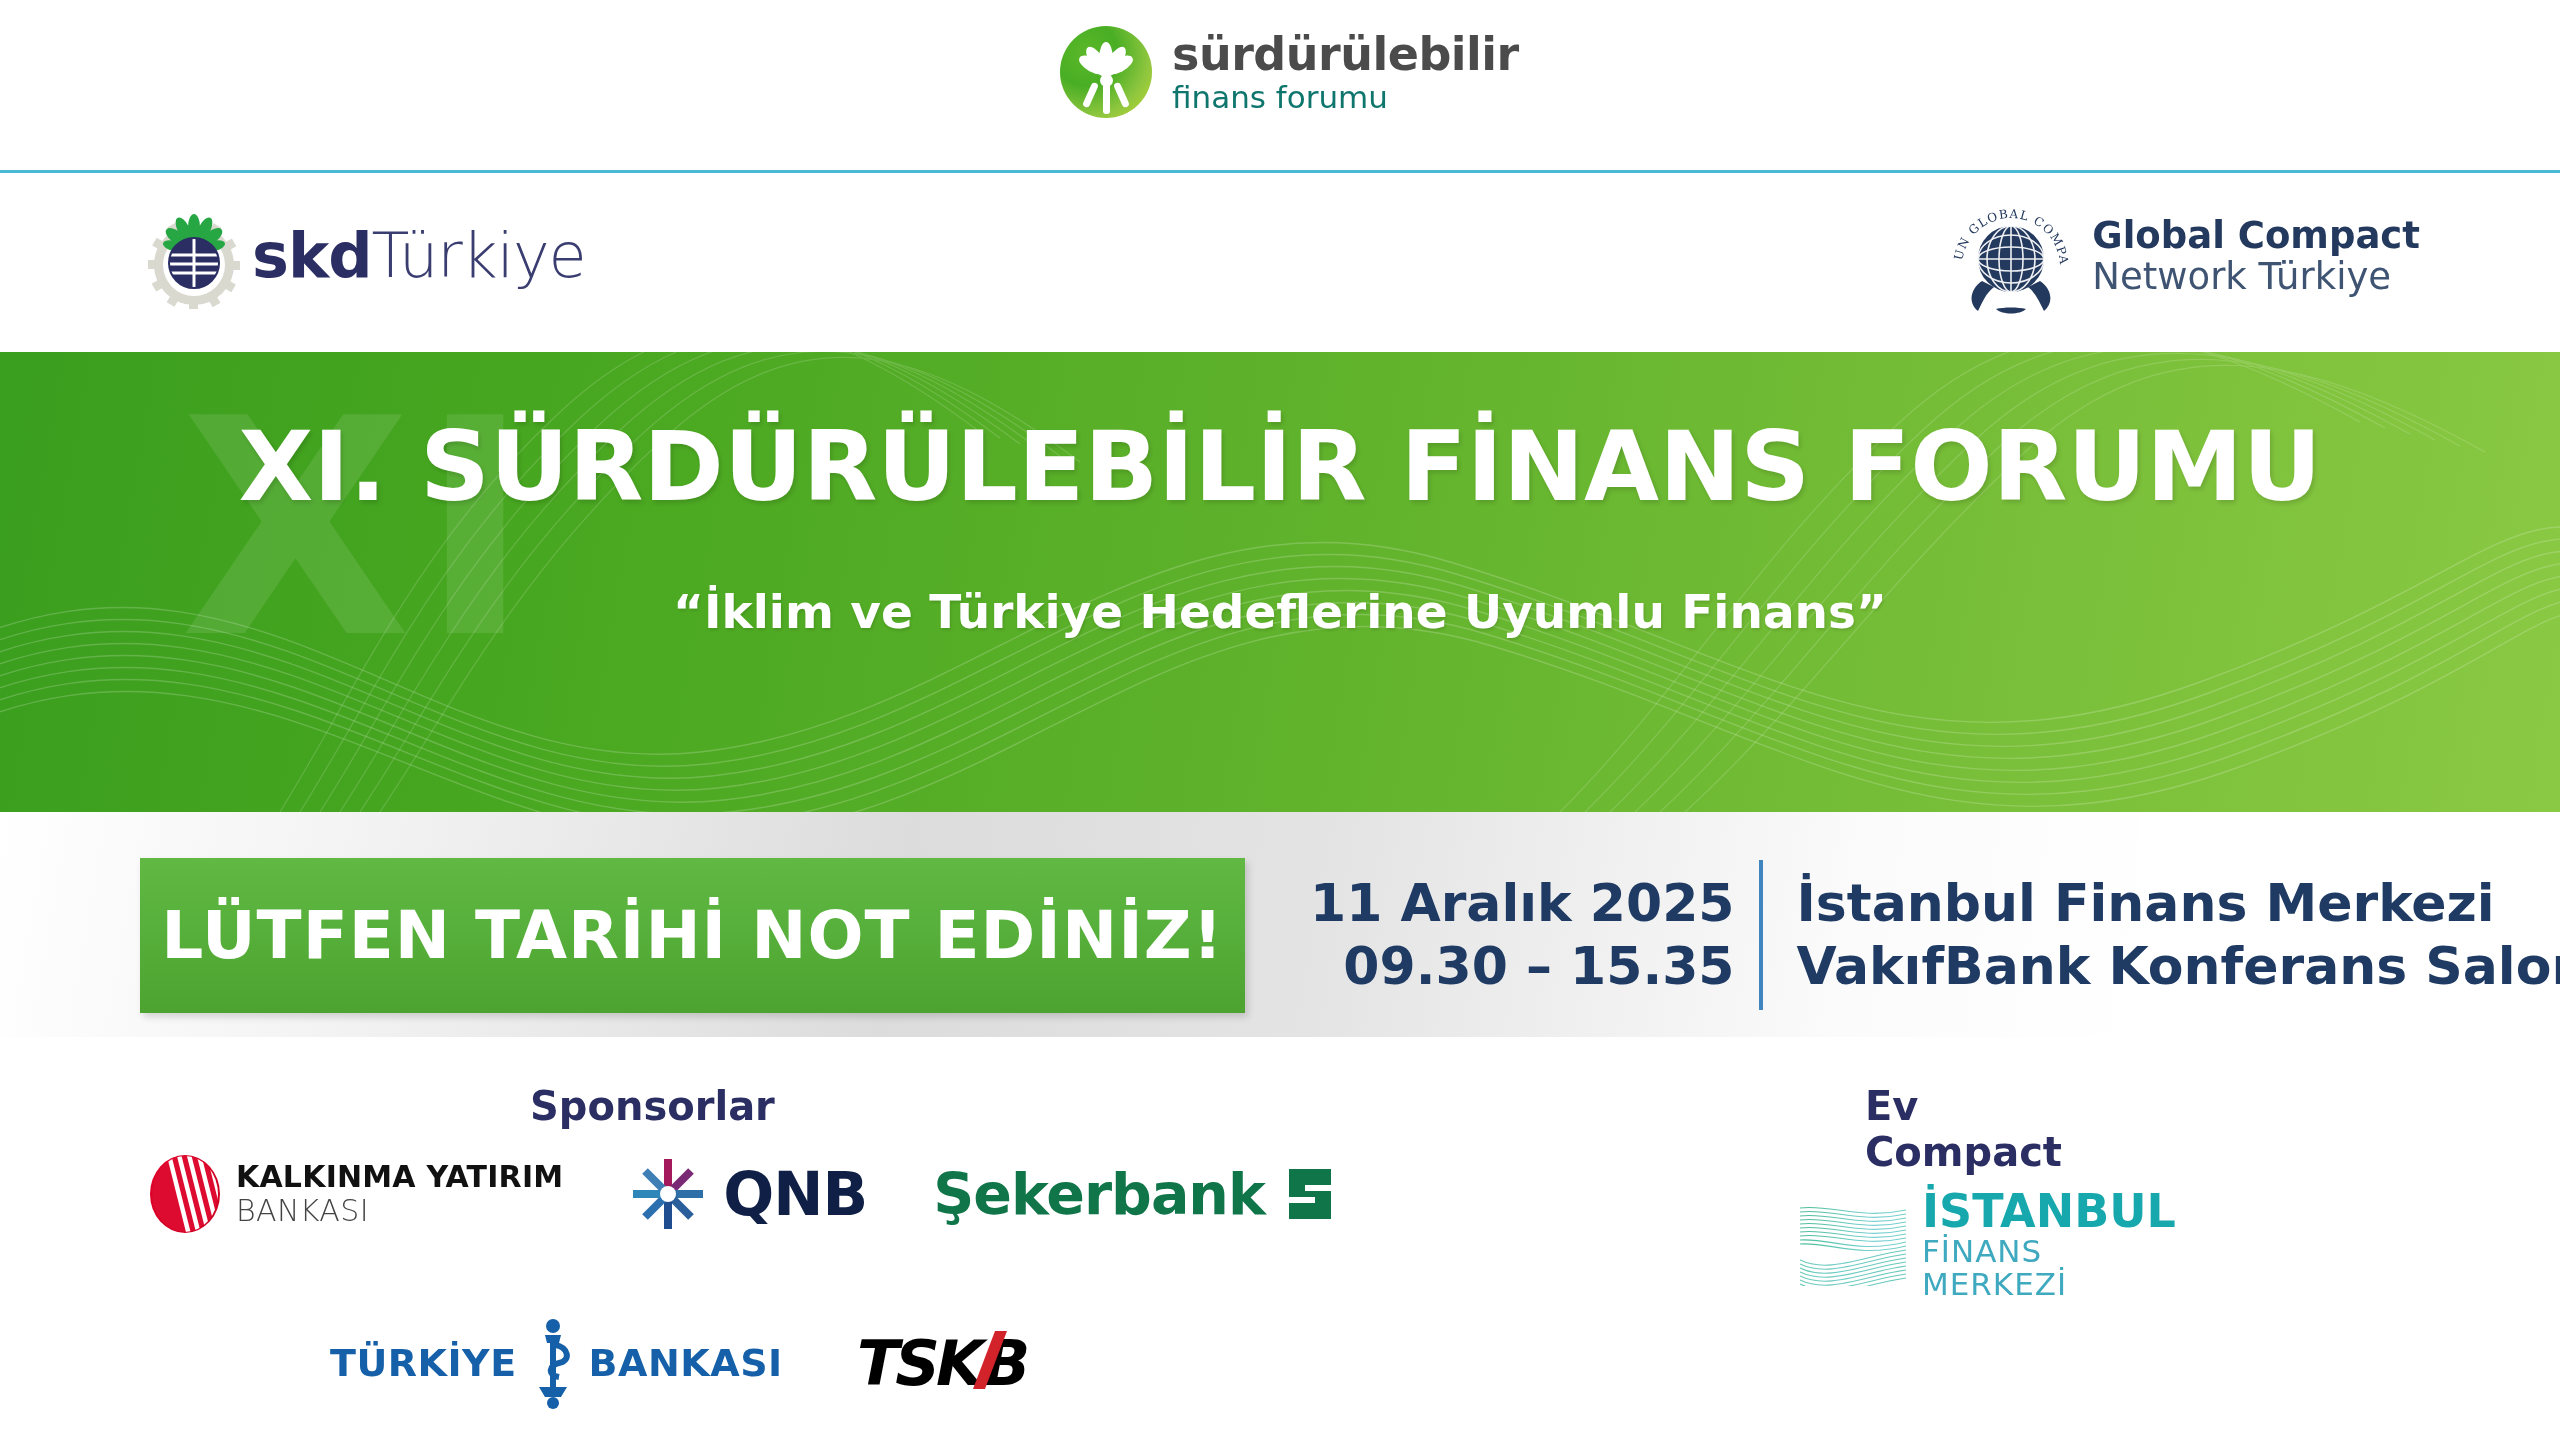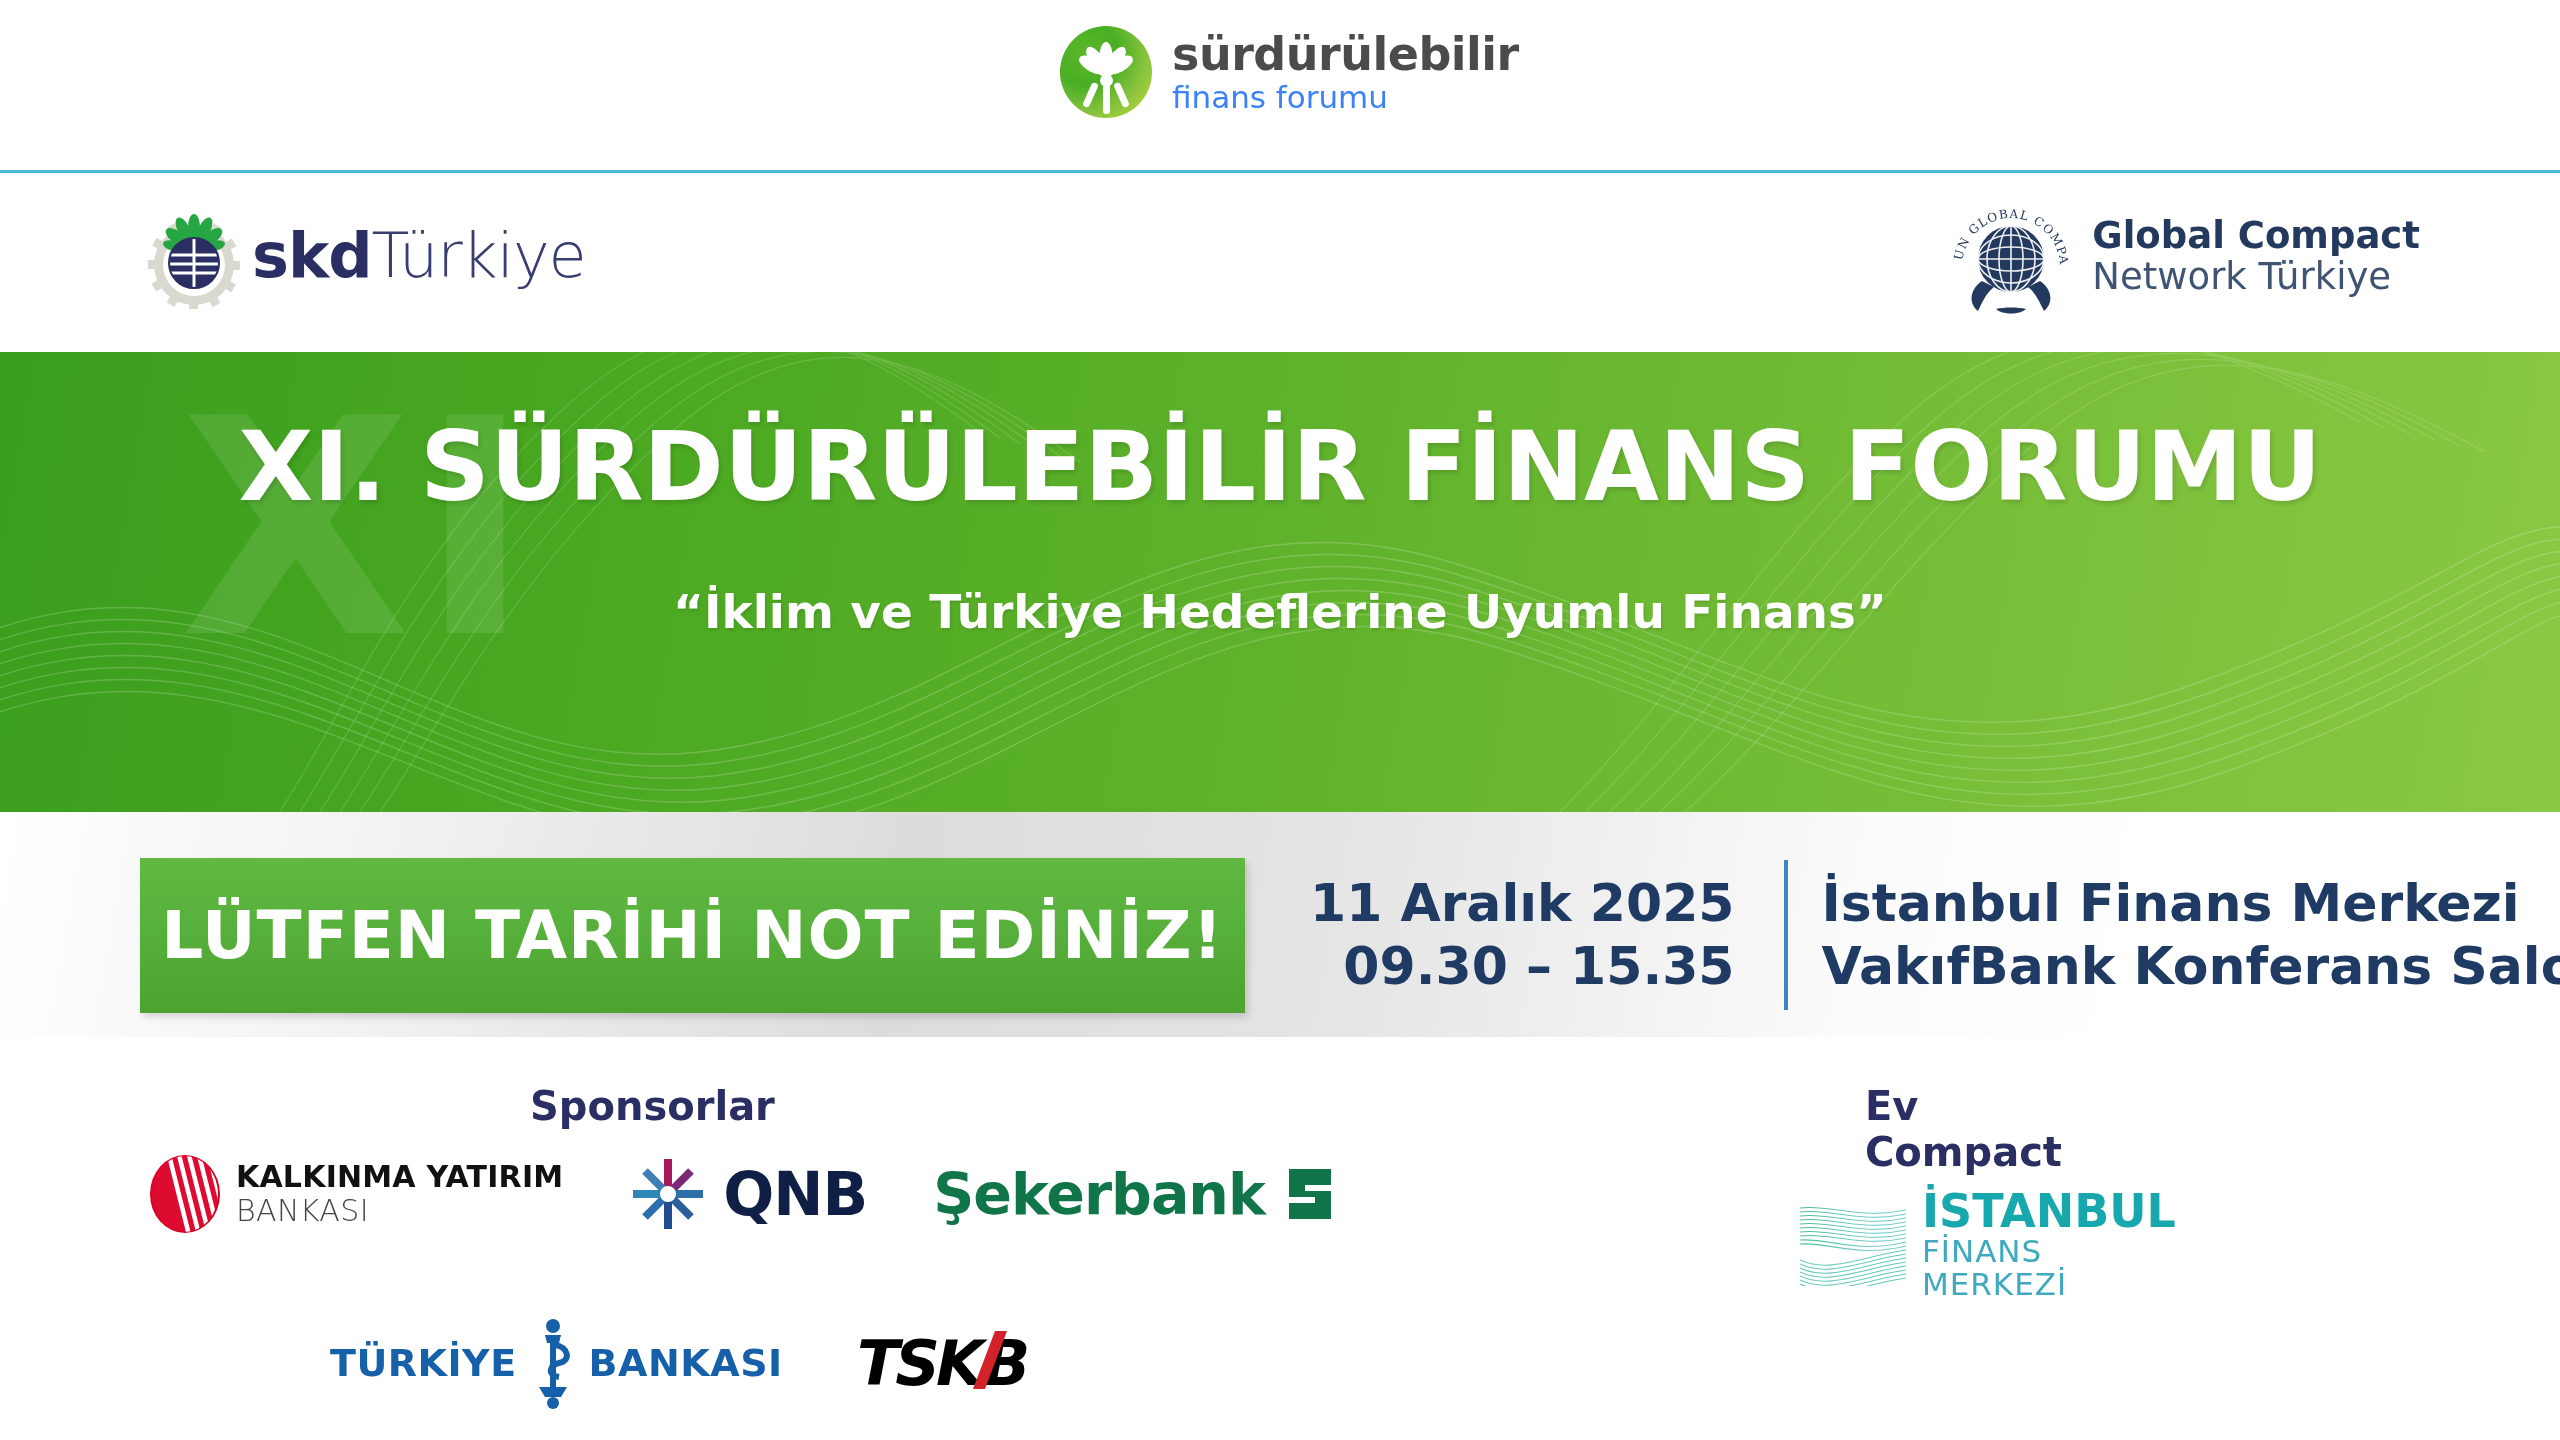--- a/index.html
+++ b/index.html
@@ -46,21 +46,21 @@
     position:absolute;width:7px;height:26px;background:#ffffff;top:56px;border-radius:4px;
   }
   .sff-mark .arml{left:27px;transform:rotate(24deg);}
   .sff-mark .armr{left:58px;transform:rotate(-24deg);}
   .sff-text{line-height:1;}
   .sff-text .t1{
     font-size:46px;font-weight:bold;color:#4b4b4b;letter-spacing:-0.5px;
     font-family:"DejaVu Sans", sans-serif;
   }
   .sff-text .t2{
-    font-size:31px;color:#3b82f6;letter-spacing:0px;margin-top:5px;
+    font-size:31px;color:#0f766e;letter-spacing:0px;margin-top:5px;
     font-family:"DejaVu Sans", sans-serif;
   }
   .cyan-rule{
     position:absolute;left:0;top:170px;width:2560px;height:3px;background:#4ab9d6;
   }
 
   
   .partner-row{
     position:absolute;left:0;top:173px;width:2560px;height:178px;background:#ffffff;
   }
@@ -116,21 +116,21 @@
     display:flex;align-items:center;justify-content:center;
   }
   .notebox span{
     font-size:66px;font-weight:bold;color:#ffffff;letter-spacing:1px;
     font-family:"DejaVu Sans",sans-serif;white-space:nowrap;
   }
   .dt-block{
     position:absolute;left:1310px;top:48px;display:flex;align-items:center;gap:0px;
   }
   .dt-left{
-    text-align:right;line-height:1.22;padding-right:49px;
+    text-align:right;line-height:1.22;padding-right:24px;
     font-size:52px;font-weight:bold;color:#1f3a63;font-family:"DejaVu Sans",sans-serif;
     white-space:nowrap;
   }
   .dt-div{width:4px;height:150px;background:#3f86c0;flex:none;}
   .dt-right{
     padding-left:34px;line-height:1.22;
     font-size:52px;font-weight:bold;color:#1f3a63;font-family:"DejaVu Sans",sans-serif;
     white-space:nowrap;
   }
 

